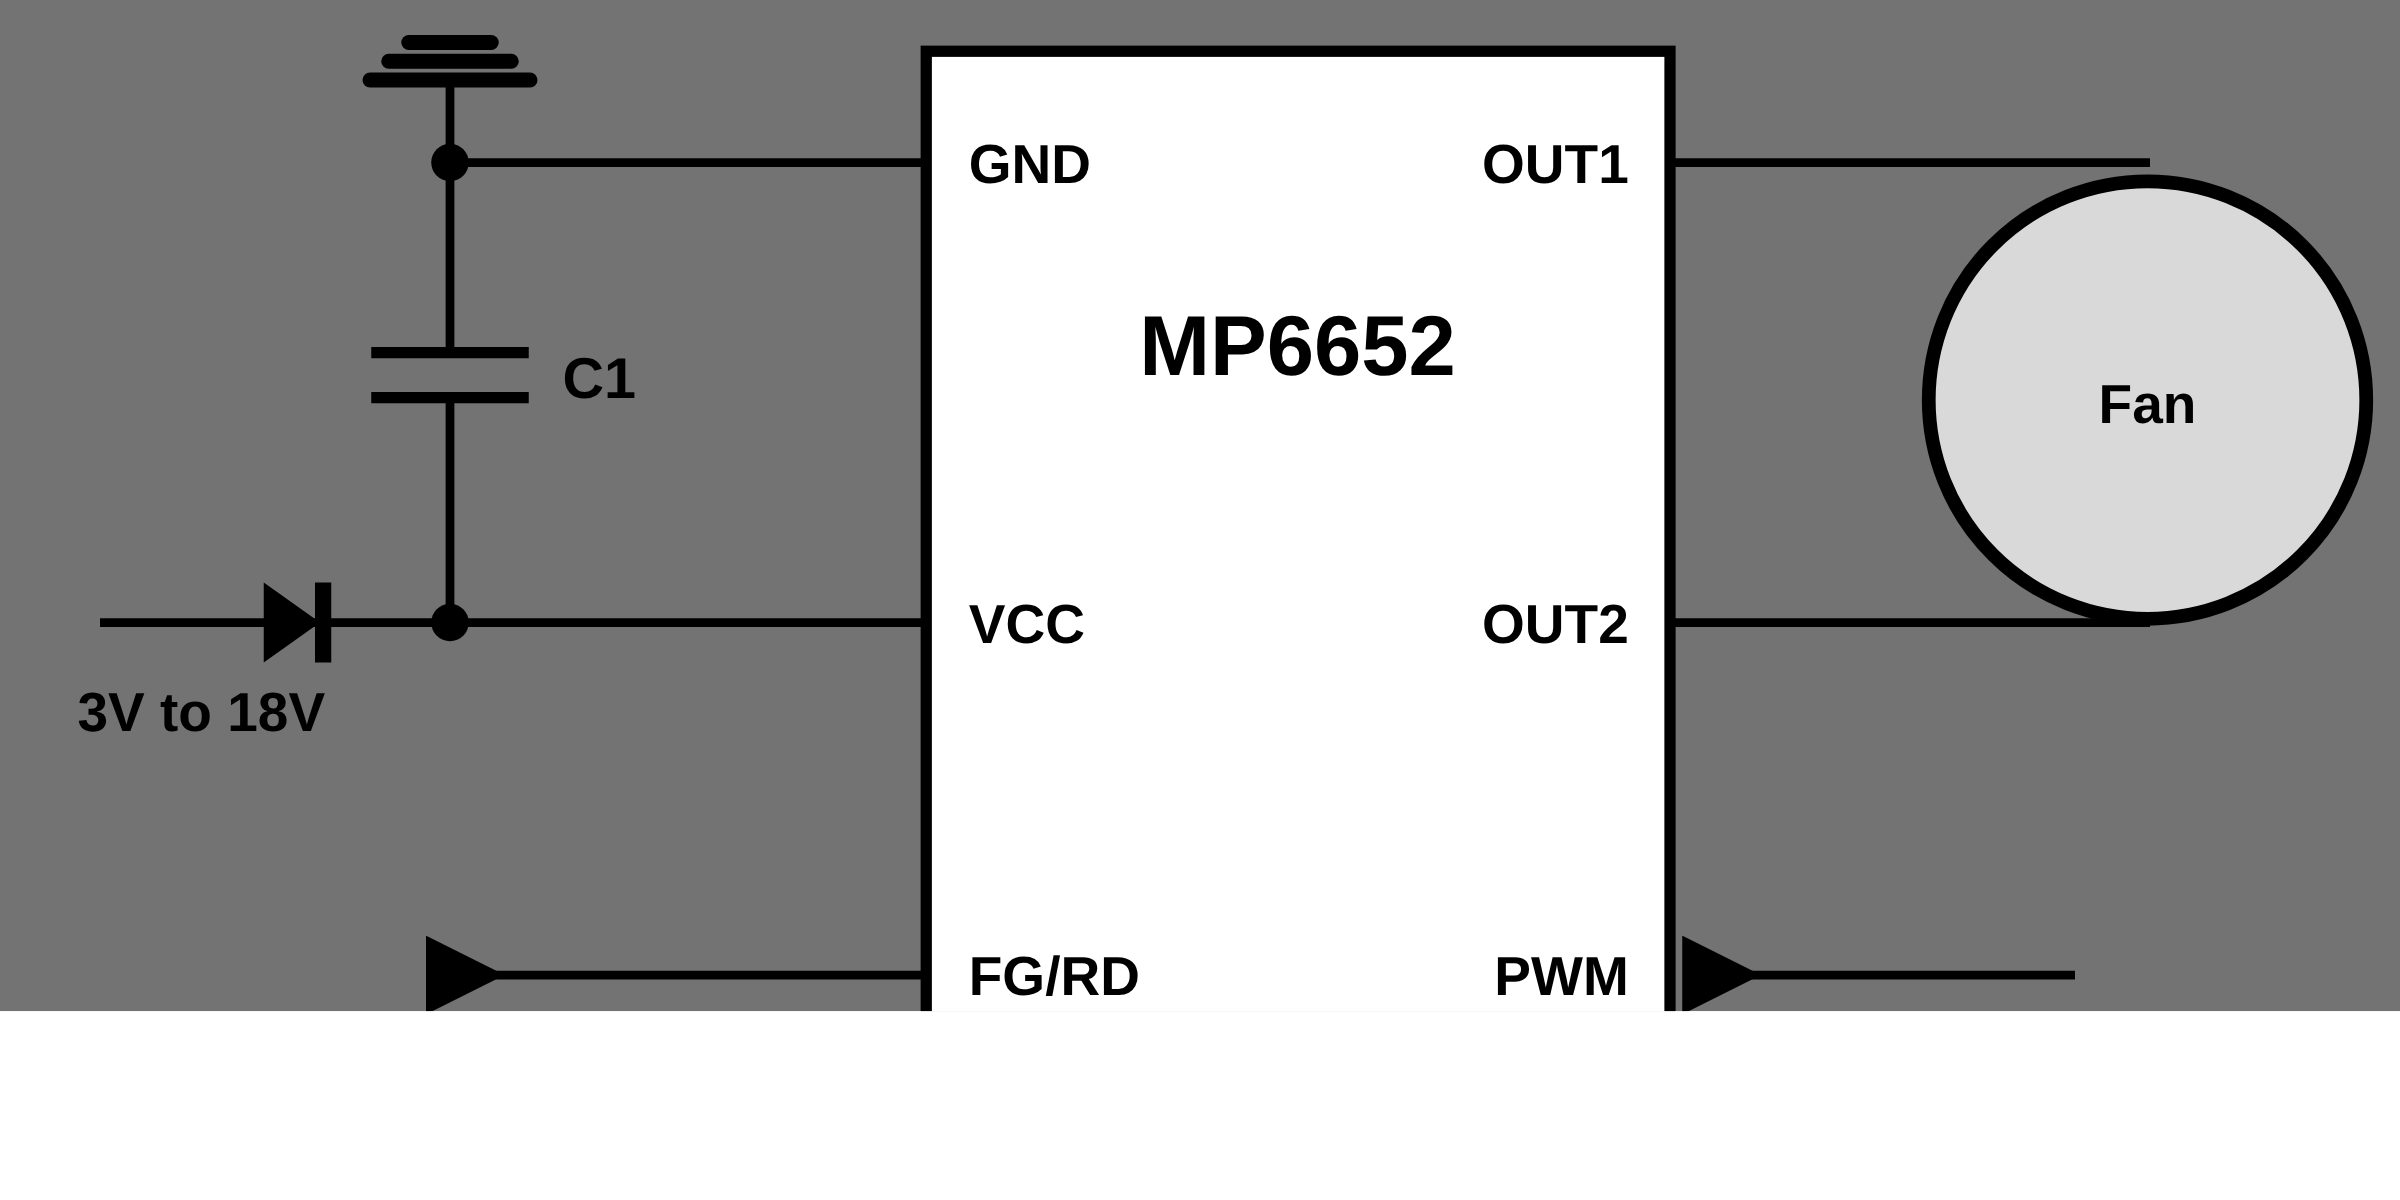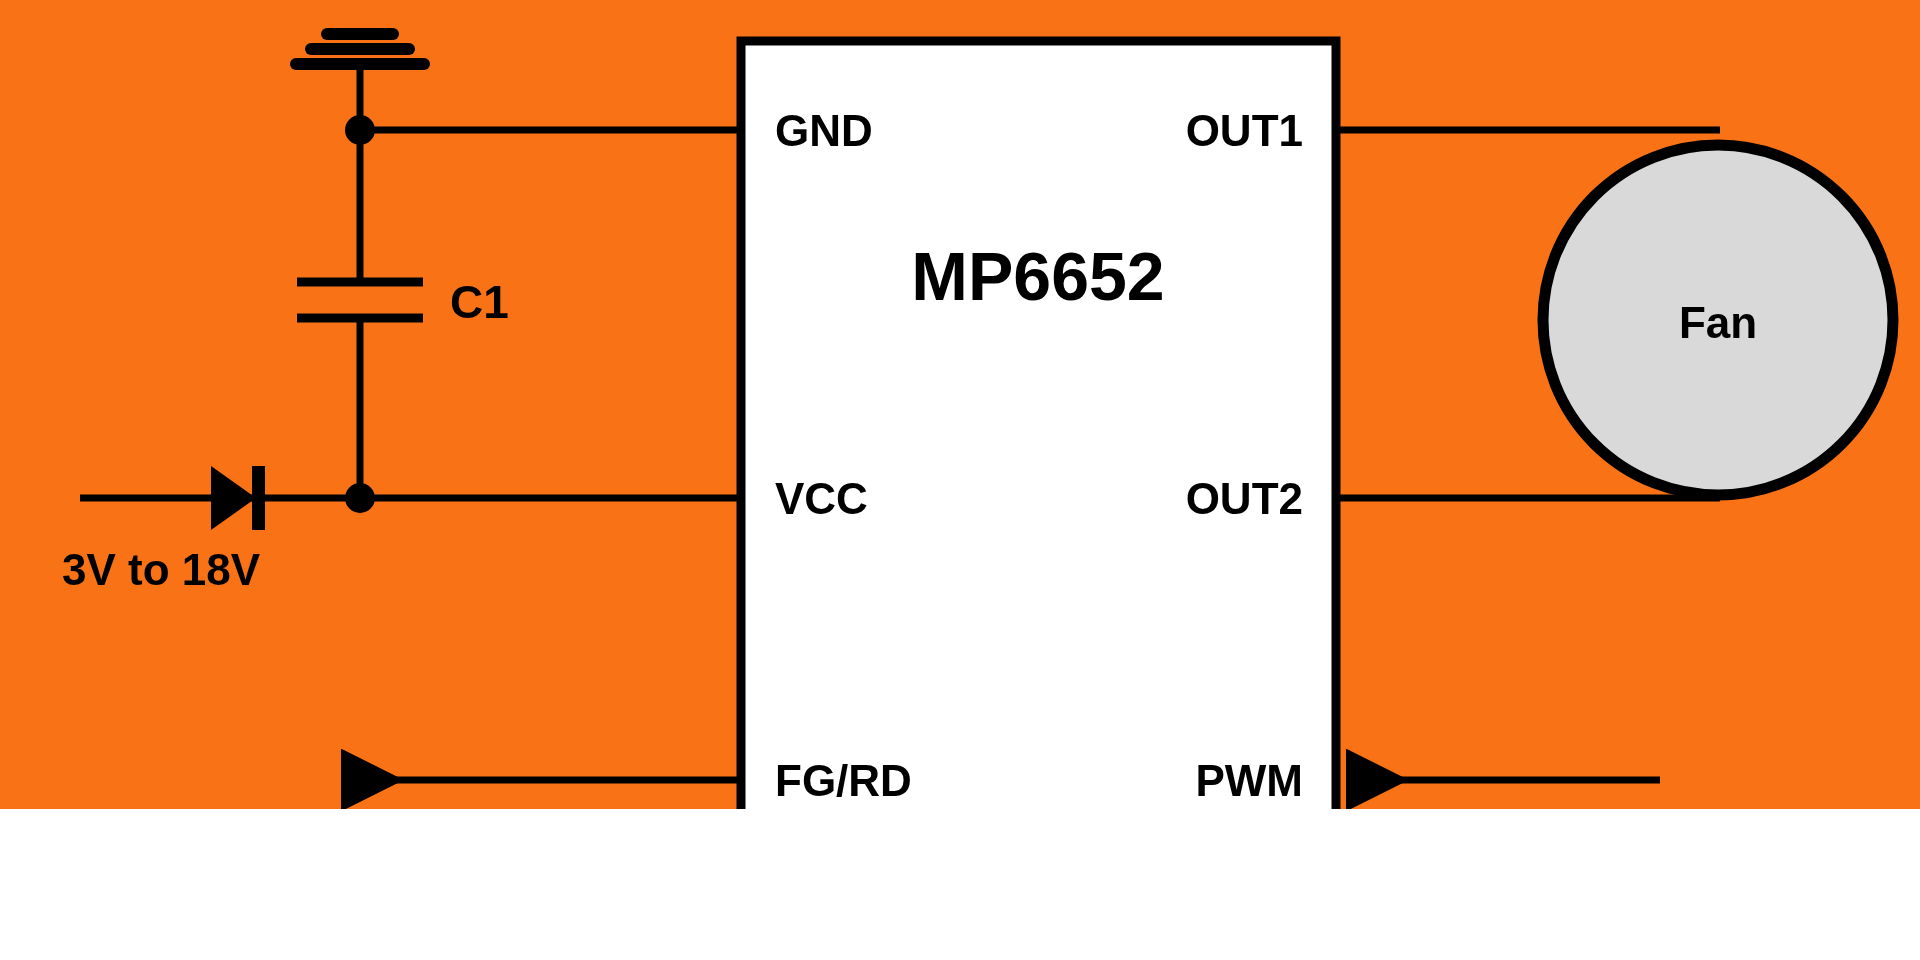--- a/index.html
+++ b/index.html
@@ -7,21 +7,21 @@
     padding: 0;
     background: #ffffff;
   }
   body {
     font-family: "Liberation Sans", sans-serif;
   }
   #canvas {
     position: relative;
     width: 1920px;
     height: 809px;
-    background: #f97316;
+    background: #737373;
     overflow: hidden;
   }
   #schematic {
     position: absolute;
     left: 0;
     top: 0;
     width: 1920px;
     height: 960px;
   }
   .wire {

